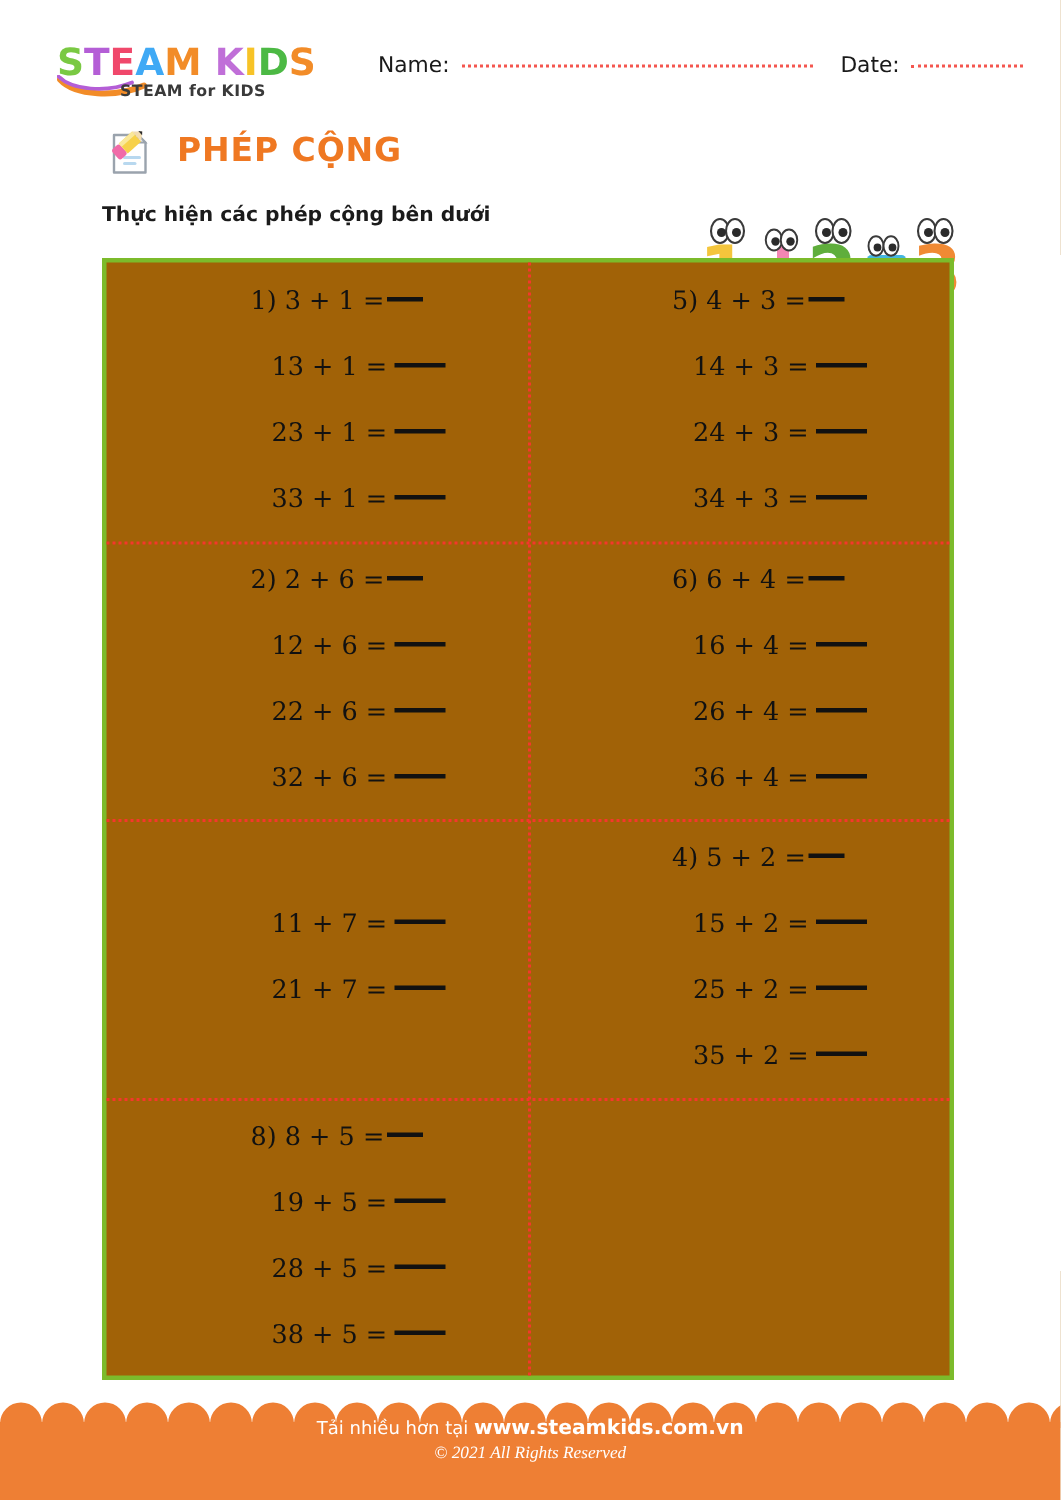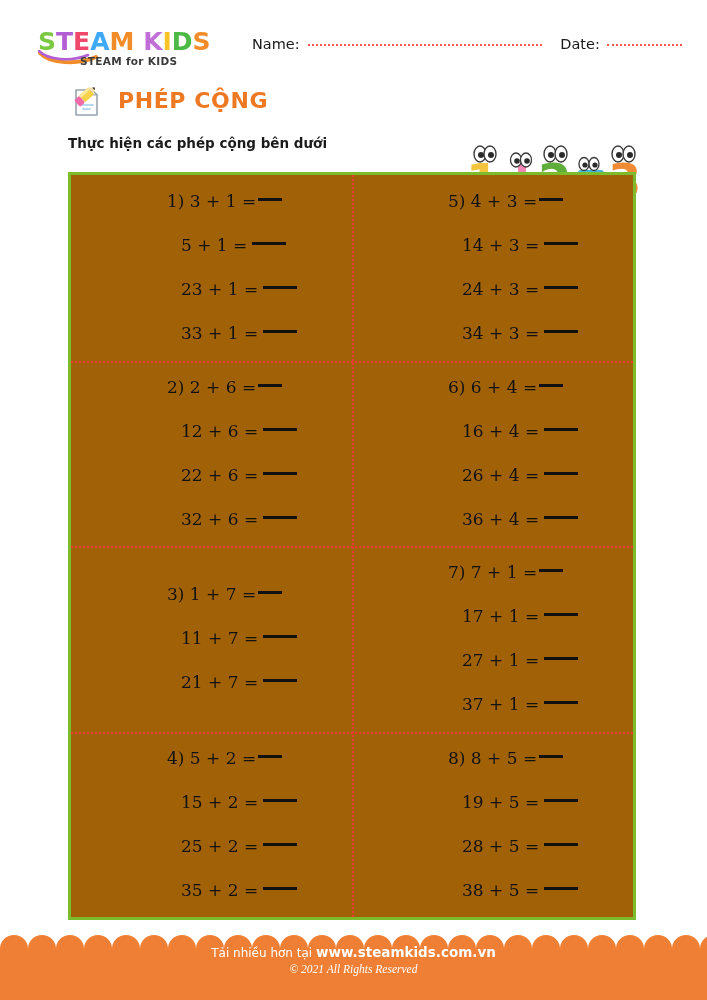--- a/index.html
+++ b/index.html
@@ -368,21 +368,21 @@
       <div class="h-divider" id="h3"></div>
 
       <div id="grid">
 
         <div class="cell">
           <div class="eq-line eq-first">
               <span>1) 3 + 1 =</span>
               <span class="blank blank-short"></span>
             </div>
           <div class="eq-line eq-rest">
-              <span>5 + 1 = </span>
+              <span>13 + 1 = </span>
               <span class="blank blank-long"></span>
             </div>
           <div class="eq-line eq-rest">
               <span>23 + 1 = </span>
               <span class="blank blank-long"></span>
             </div>
           <div class="eq-line eq-rest">
               <span>33 + 1 = </span>
               <span class="blank blank-long"></span>
             </div>
@@ -437,48 +437,26 @@
               <span>26 + 4 = </span>
               <span class="blank blank-long"></span>
             </div>
           <div class="eq-line eq-rest">
               <span>36 + 4 = </span>
               <span class="blank blank-long"></span>
             </div>
         </div>
 
         <div class="cell">
-          <div class="eq-line eq-first">
-              <span>3) 1 + 7 =</span>
-              <span class="blank blank-short"></span>
-            </div>
           <div class="eq-line eq-rest">
               <span>11 + 7 = </span>
               <span class="blank blank-long"></span>
             </div>
           <div class="eq-line eq-rest">
               <span>21 + 7 = </span>
-              <span class="blank blank-long"></span>
-            </div>
-        </div>
-        <div class="cell">
-          <div class="eq-line eq-first">
-              <span>7) 7 + 1 =</span>
-              <span class="blank blank-short"></span>
-            </div>
-          <div class="eq-line eq-rest">
-              <span>17 + 1 = </span>
-              <span class="blank blank-long"></span>
-            </div>
-          <div class="eq-line eq-rest">
-              <span>27 + 1 = </span>
-              <span class="blank blank-long"></span>
-            </div>
-          <div class="eq-line eq-rest">
-              <span>37 + 1 = </span>
               <span class="blank blank-long"></span>
             </div>
         </div>
 
         <div class="cell">
           <div class="eq-line eq-first">
               <span>4) 5 + 2 =</span>
               <span class="blank blank-short"></span>
             </div>
           <div class="eq-line eq-rest">

